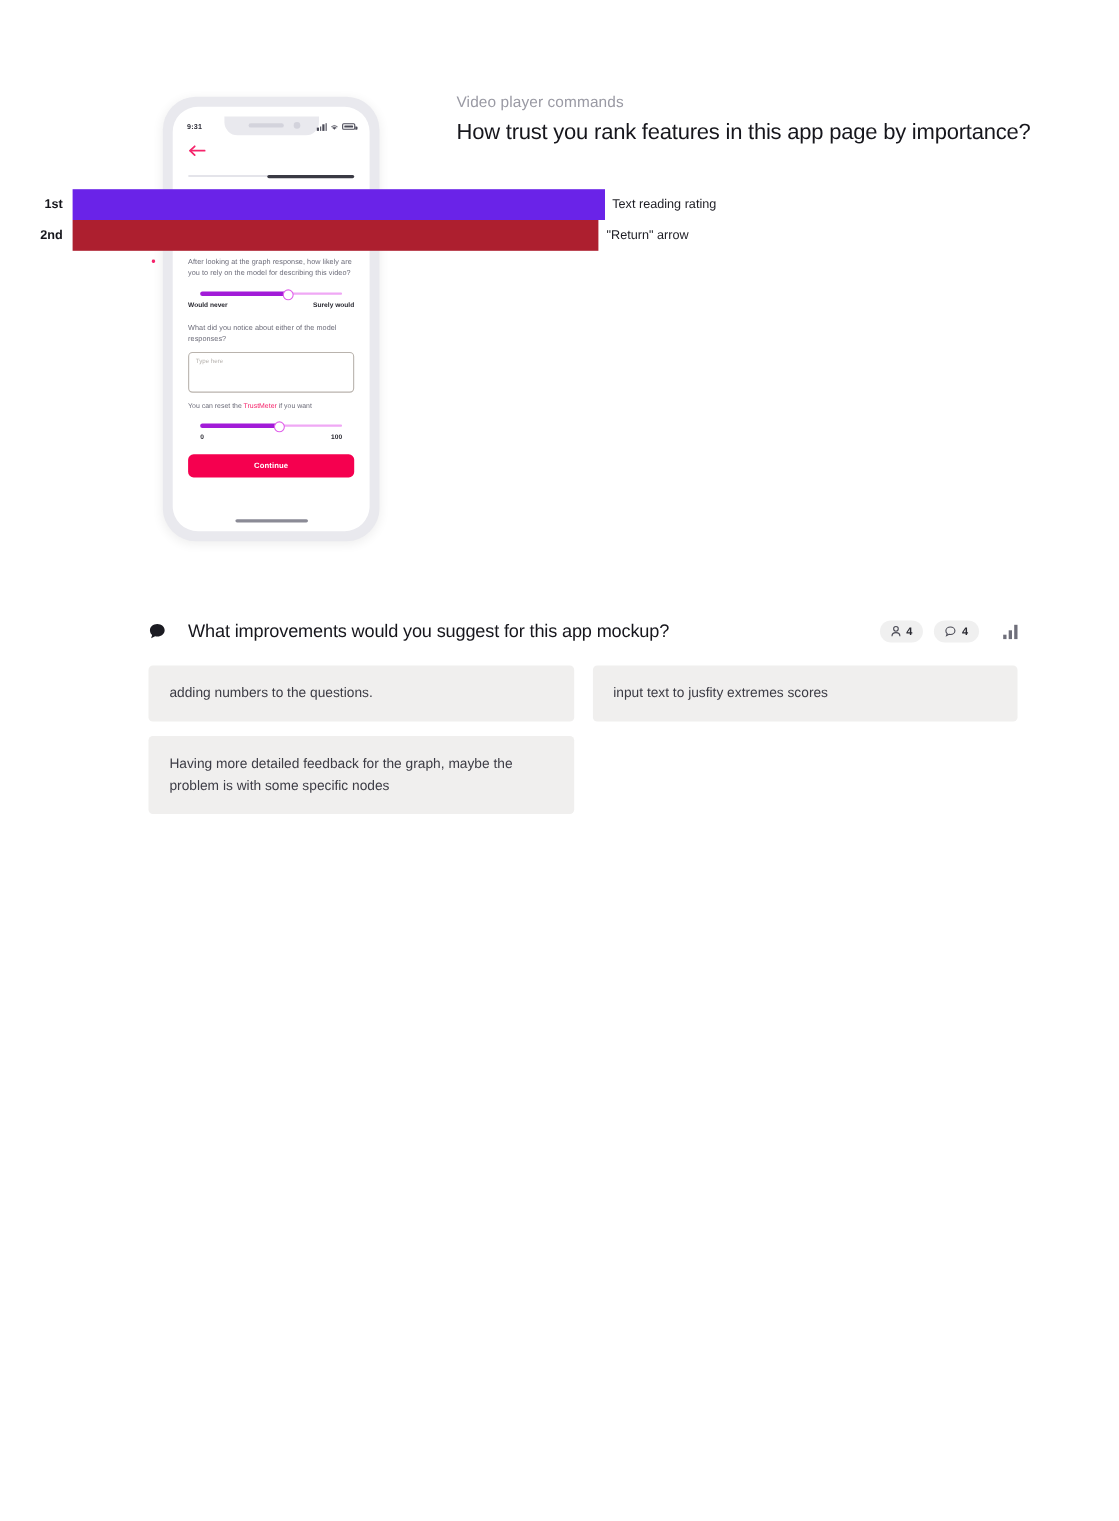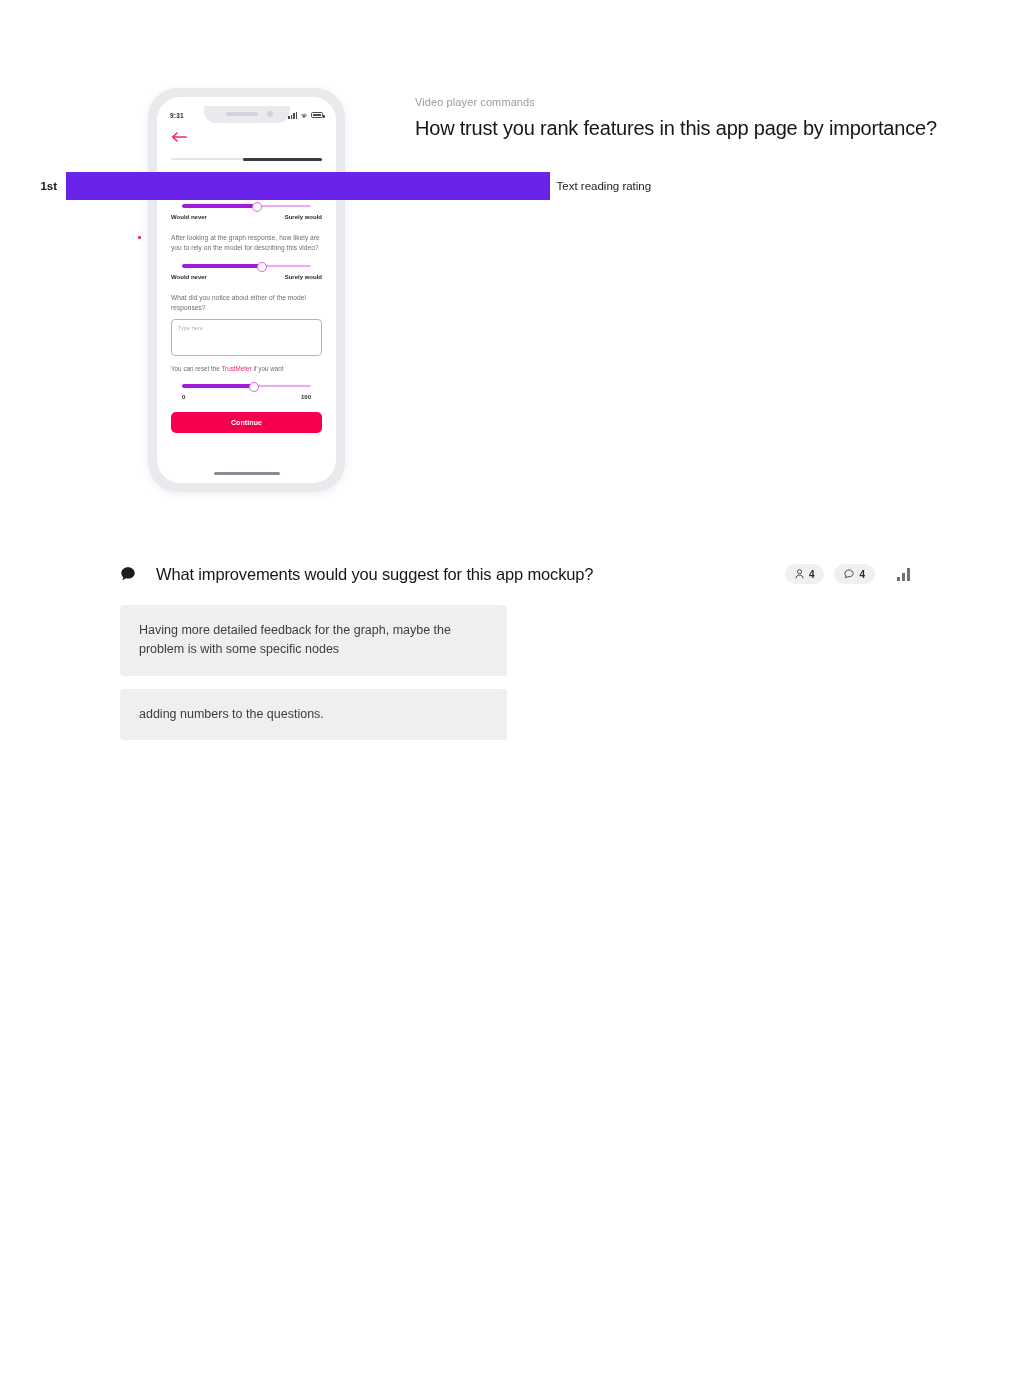--- a/index.html
+++ b/index.html
@@ -260,24 +260,23 @@
   }
 
   
   .chart-panel {
     position: absolute;
     left: 415px;
     top: 84px;
     width: 575px;
   }
   .eyebrow {
-    font-size: 11px;
+    font-size: 14px;
     color: #9a9aa4;
     letter-spacing: 0.1px;
-    margin-top: 12px;
   }
   .chart-title {
     margin-top: 9px;
     font-size: 20px;
     font-weight: normal;
     color: #16161c;
     letter-spacing: -0.2px;
     white-space: nowrap;
   }
   .chart-area {
@@ -308,21 +307,21 @@
   .bar-label {
     margin-left: 7px;
     font-size: 11.5px;
     color: #1d1d24;
     white-space: nowrap;
   }
 
   
   .feedback {
     position: absolute;
-    left: 120px;
+    left: 135px;
     top: 558px;
     width: 790px;
   }
   .fb-head {
     display: flex;
     align-items: center;
     height: 32px;
   }
   .bubble-ico {
     width: 16px; height: 16px;
@@ -485,20 +484,25 @@
 <div class="chart-panel">
   <div class="eyebrow">Video player commands</div>
   <div class="chart-title">How trust you rank features in this app page by importance?</div>
 </div>
 <div class="chart-area">
     <div class="bar-row">
       <div class="bar-rank">1st</div>
       <div class="bar-fill" style="width: 483.55px; background: rgb(106, 35, 232);"></div>
       <div class="bar-label">Text reading rating</div>
     </div>
+    <div class="bar-row">
+      <div class="bar-rank">2nd</div>
+      <div class="bar-fill" style="width: 478.46px; background: rgb(173, 31, 47);"></div>
+      <div class="bar-label">"Return" arrow</div>
+    </div>
   </div>
 
 <div class="feedback">
   <div class="fb-head">
     <svg class="bubble-ico" viewBox="0 0 16 16">
       <path d="M8 1.2c3.7 0 6.7 2.5 6.7 5.7S11.7 12.6 8 12.6c-.7 0-1.4-.1-2-.3l-3.6 2 .9-3.1C2 10.2 1.3 8.6 1.3 6.9 1.3 3.7 4.3 1.2 8 1.2z" fill="#1b1b22"></path>
     </svg>
     <div class="fb-question">What improvements would you suggest for this app mockup?</div>
     <div class="fb-stats">
       <div class="pill">
@@ -517,19 +521,20 @@
       <span class="mini-chart-ico">
           <i></i>
           <i></i>
           <i></i>
         </span>
     </div>
   </div>
 
   <div class="fb-cols">
     <div class="fb-col">
+      <div class="fb-card h1">adding numbers to the questions.</div>
       <div class="fb-card">Having more detailed feedback for the graph, maybe the problem is with some specific nodes</div>
-      <div class="fb-card h1">adding numbers to the questions.</div>
     </div>
     <div class="fb-col">
+      <div class="fb-card h1">input text to jusfity extremes scores</div>
     </div>
   </div>
 </div>
 
 </body></html>

